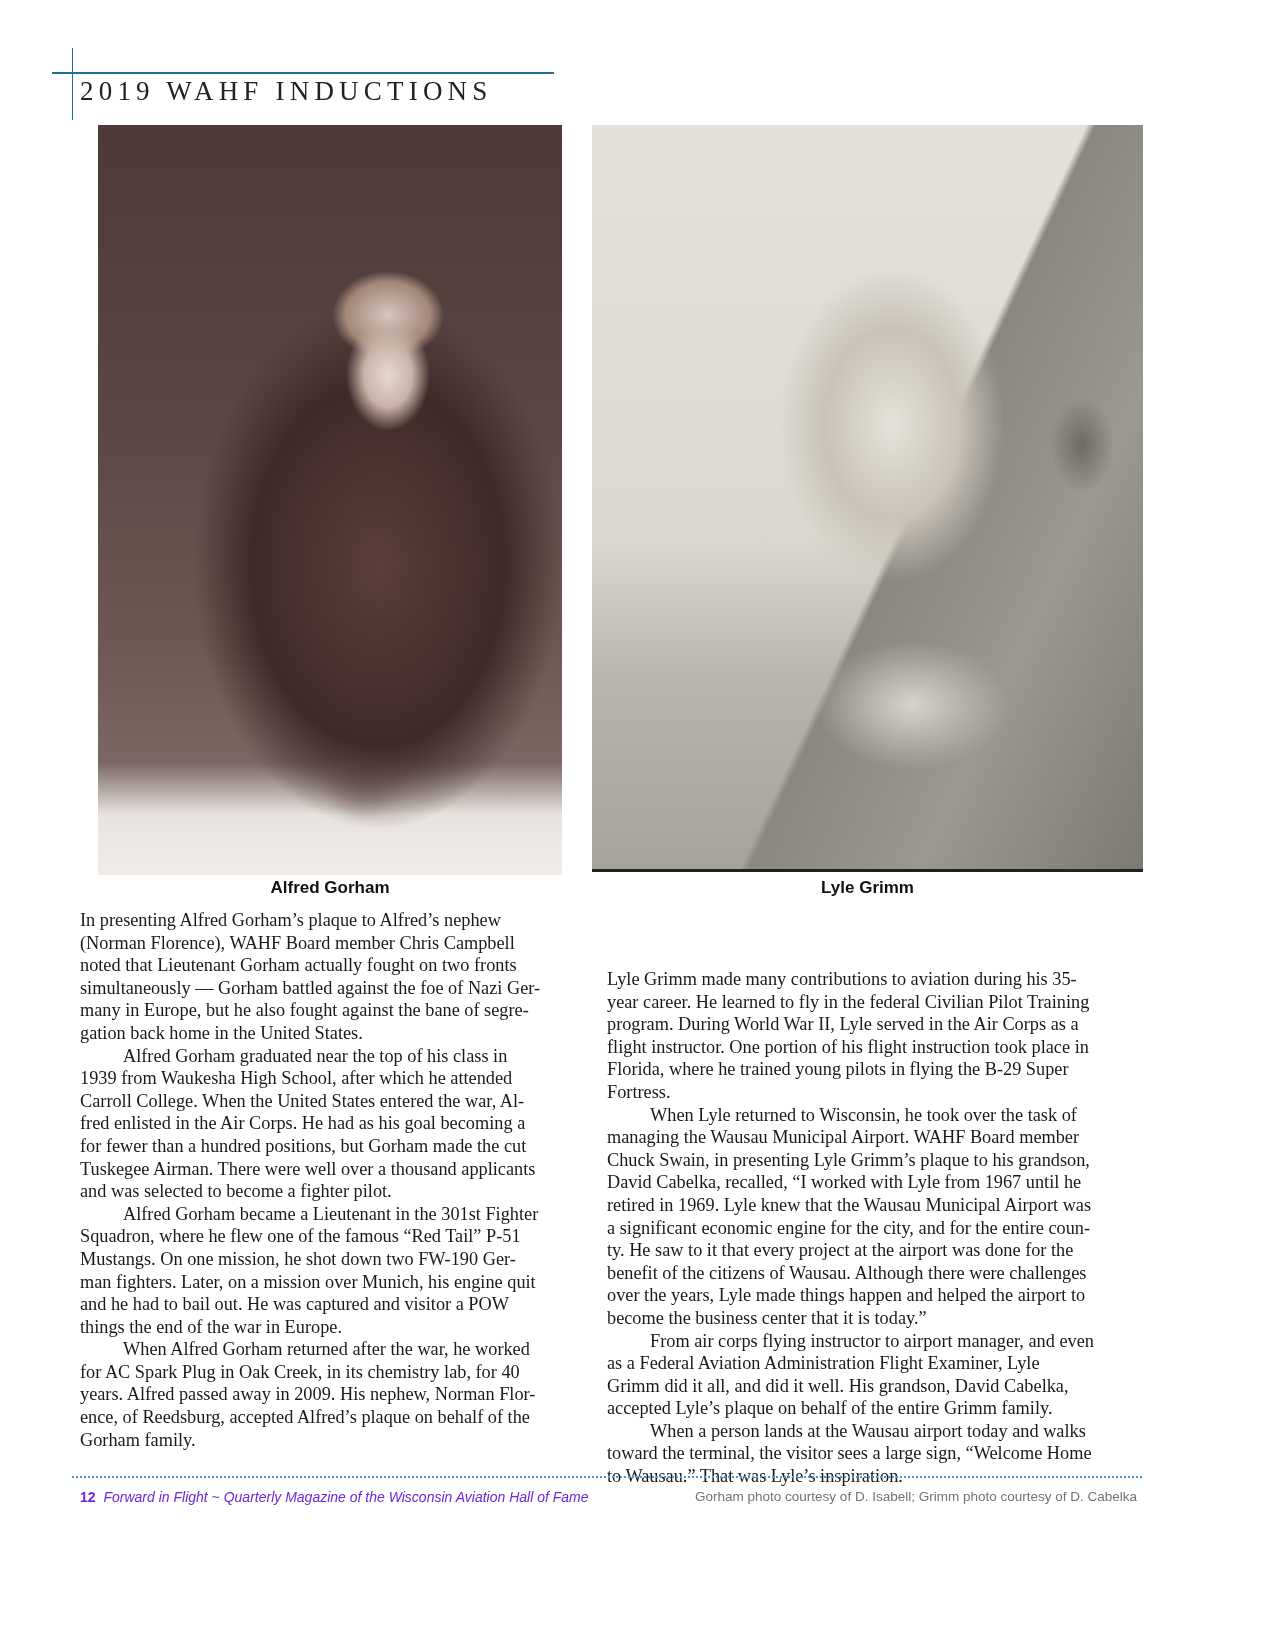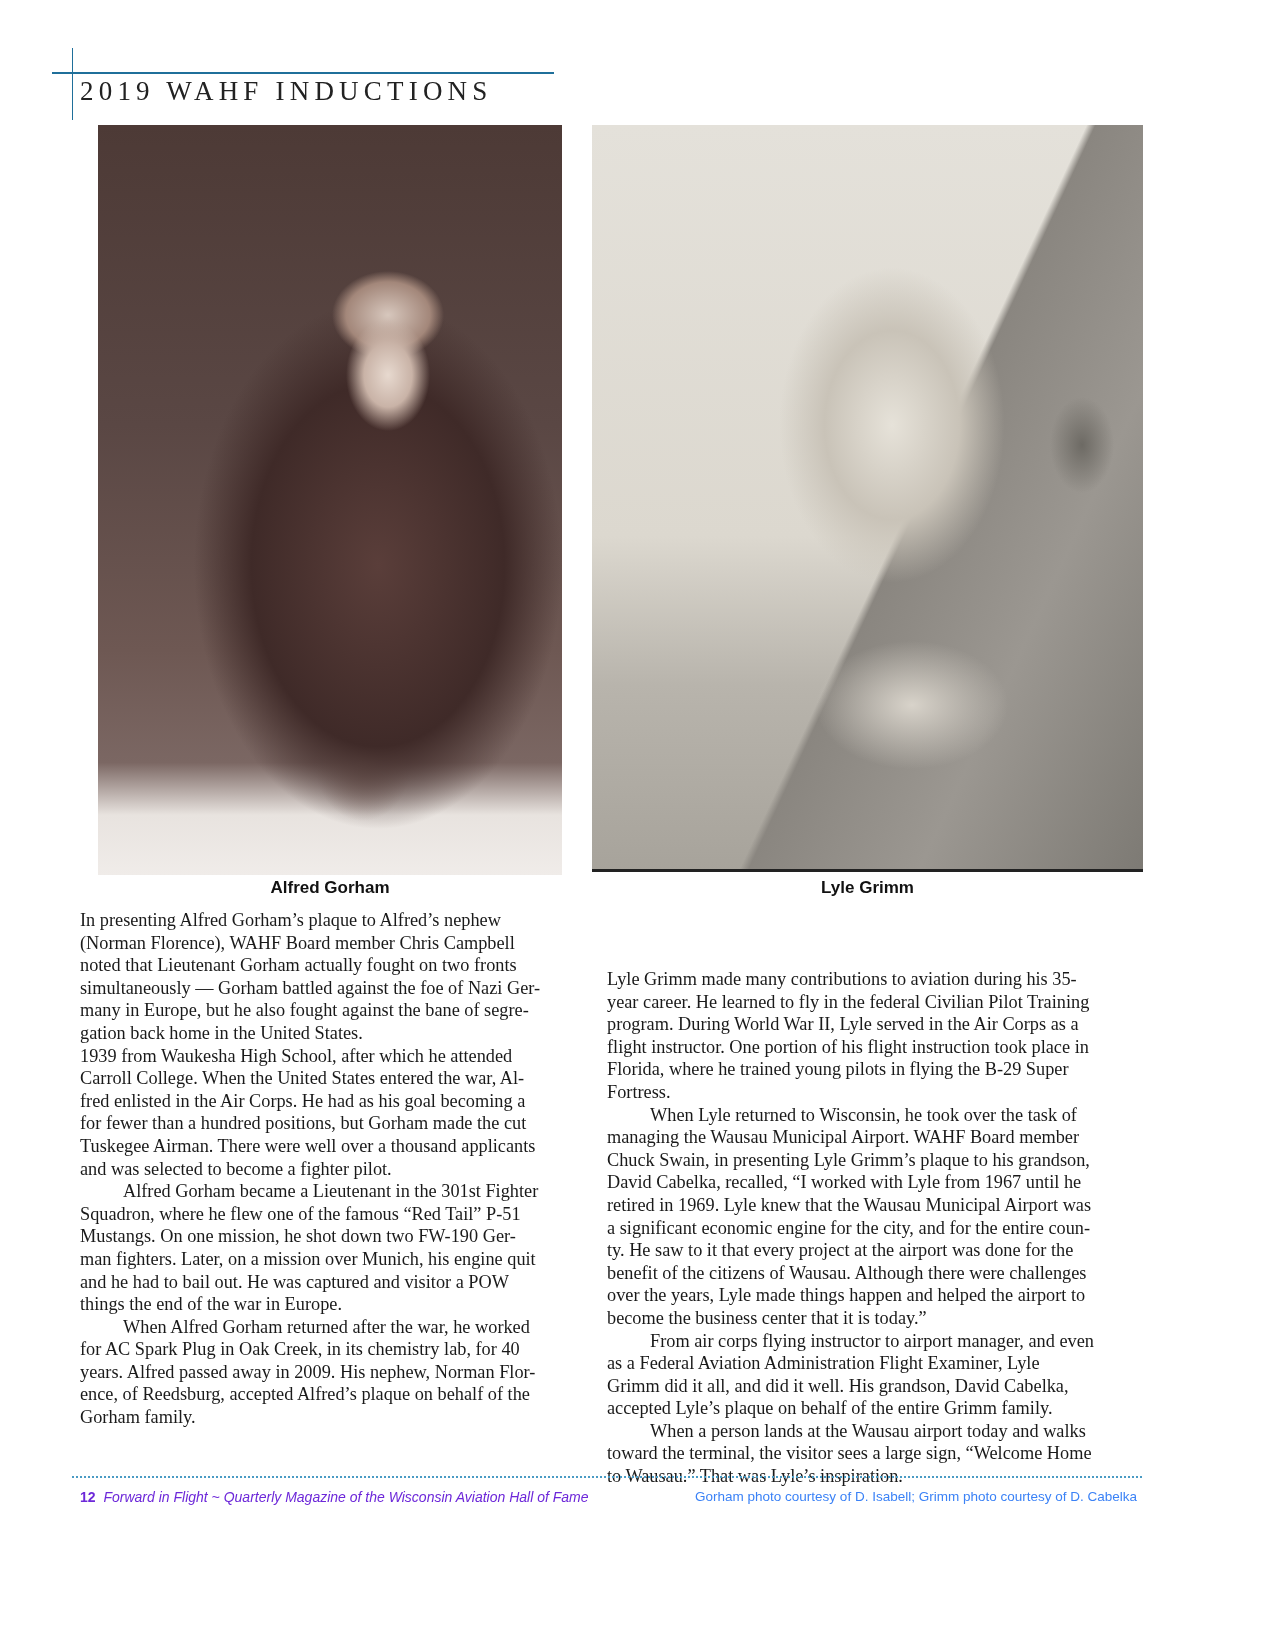--- a/index.html
+++ b/index.html
@@ -35,21 +35,21 @@
   .column { position: absolute; font-family: "Liberation Serif", serif; font-size: 18.3px; line-height: 22.6px; color: #1a1a1a; }
   .col-left { left: 80px; top: 909px; width: 500px; }
   .col-right { left: 607px; top: 938px; width: 530px; margin-top: 30px; }
   .column p { margin: 0; white-space: nowrap; }
   .column .line { display: block; }
   .column .indent { padding-left: 43px; }
 
   .footer-rule { position: absolute; left: 72px; top: 1476px; width: 1070px; height: 0; border-top: 2px dotted #4a9bc4; }
   .footer-left { position: absolute; left: 80px; top: 1489px; font-family: Liberation Sans, sans-serif; font-style: italic; font-size: 14px; color: #6d28d9; white-space: nowrap; }
   .footer-left .page-num { font-style: normal; font-weight: bold; margin-right: 4px; }
-  .footer-right { position: absolute; right: 138px; top: 1489px; font-family: "Liberation Sans", sans-serif; font-size: 13.5px; color: #3b82f6; white-space: nowrap; }
+  .footer-right { position: absolute; right: 138px; top: 1489px; font-family: "Liberation Sans", sans-serif; font-size: 13.5px; color: #737373; white-space: nowrap; }
 </style>
 </head>
 <body>
 
 <div class="v-rule"></div>
 <div class="h-rule"></div>
 <h1 class="section-title">2019 WAHF INDUCTIONS</h1>
 
 <div class="photo photo-gorham" role="img" title="Portrait of Alfred Gorham in WWII flight jacket and leather flying helmet with goggles, kneeling"></div>
 <div class="photo photo-grimm" role="img" title="Black and white portrait of Lyle Grimm in suit and tie"></div>
@@ -60,20 +60,21 @@
 <div class="column col-left">
     <p>
       <span class="line">In presenting Alfred Gorham’s plaque to Alfred’s nephew</span>
       <span class="line">(Norman Florence), WAHF Board member Chris Campbell</span>
       <span class="line">noted that Lieutenant Gorham actually fought on two fronts</span>
       <span class="line">simultaneously — Gorham battled against the foe of Nazi Ger-</span>
       <span class="line">many in Europe, but he also fought against the bane of segre-</span>
       <span class="line">gation back home in the United States.</span>
     </p>
     <p>
+      <span class="line indent">Alfred Gorham graduated near the top of his class in</span>
       <span class="line">1939 from Waukesha High School, after which he attended</span>
       <span class="line">Carroll College. When the United States entered the war, Al-</span>
       <span class="line">fred enlisted in the Air Corps. He had as his goal becoming a</span>
       <span class="line">for fewer than a hundred positions, but Gorham made the cut</span>
       <span class="line">Tuskegee Airman. There were well over a thousand applicants</span>
       <span class="line">and was selected to become a fighter pilot.</span>
     </p>
     <p>
       <span class="line indent">Alfred Gorham became a Lieutenant in the 301st Fighter</span>
       <span class="line">Squadron, where he flew one of the famous “Red Tail” P-51</span>

